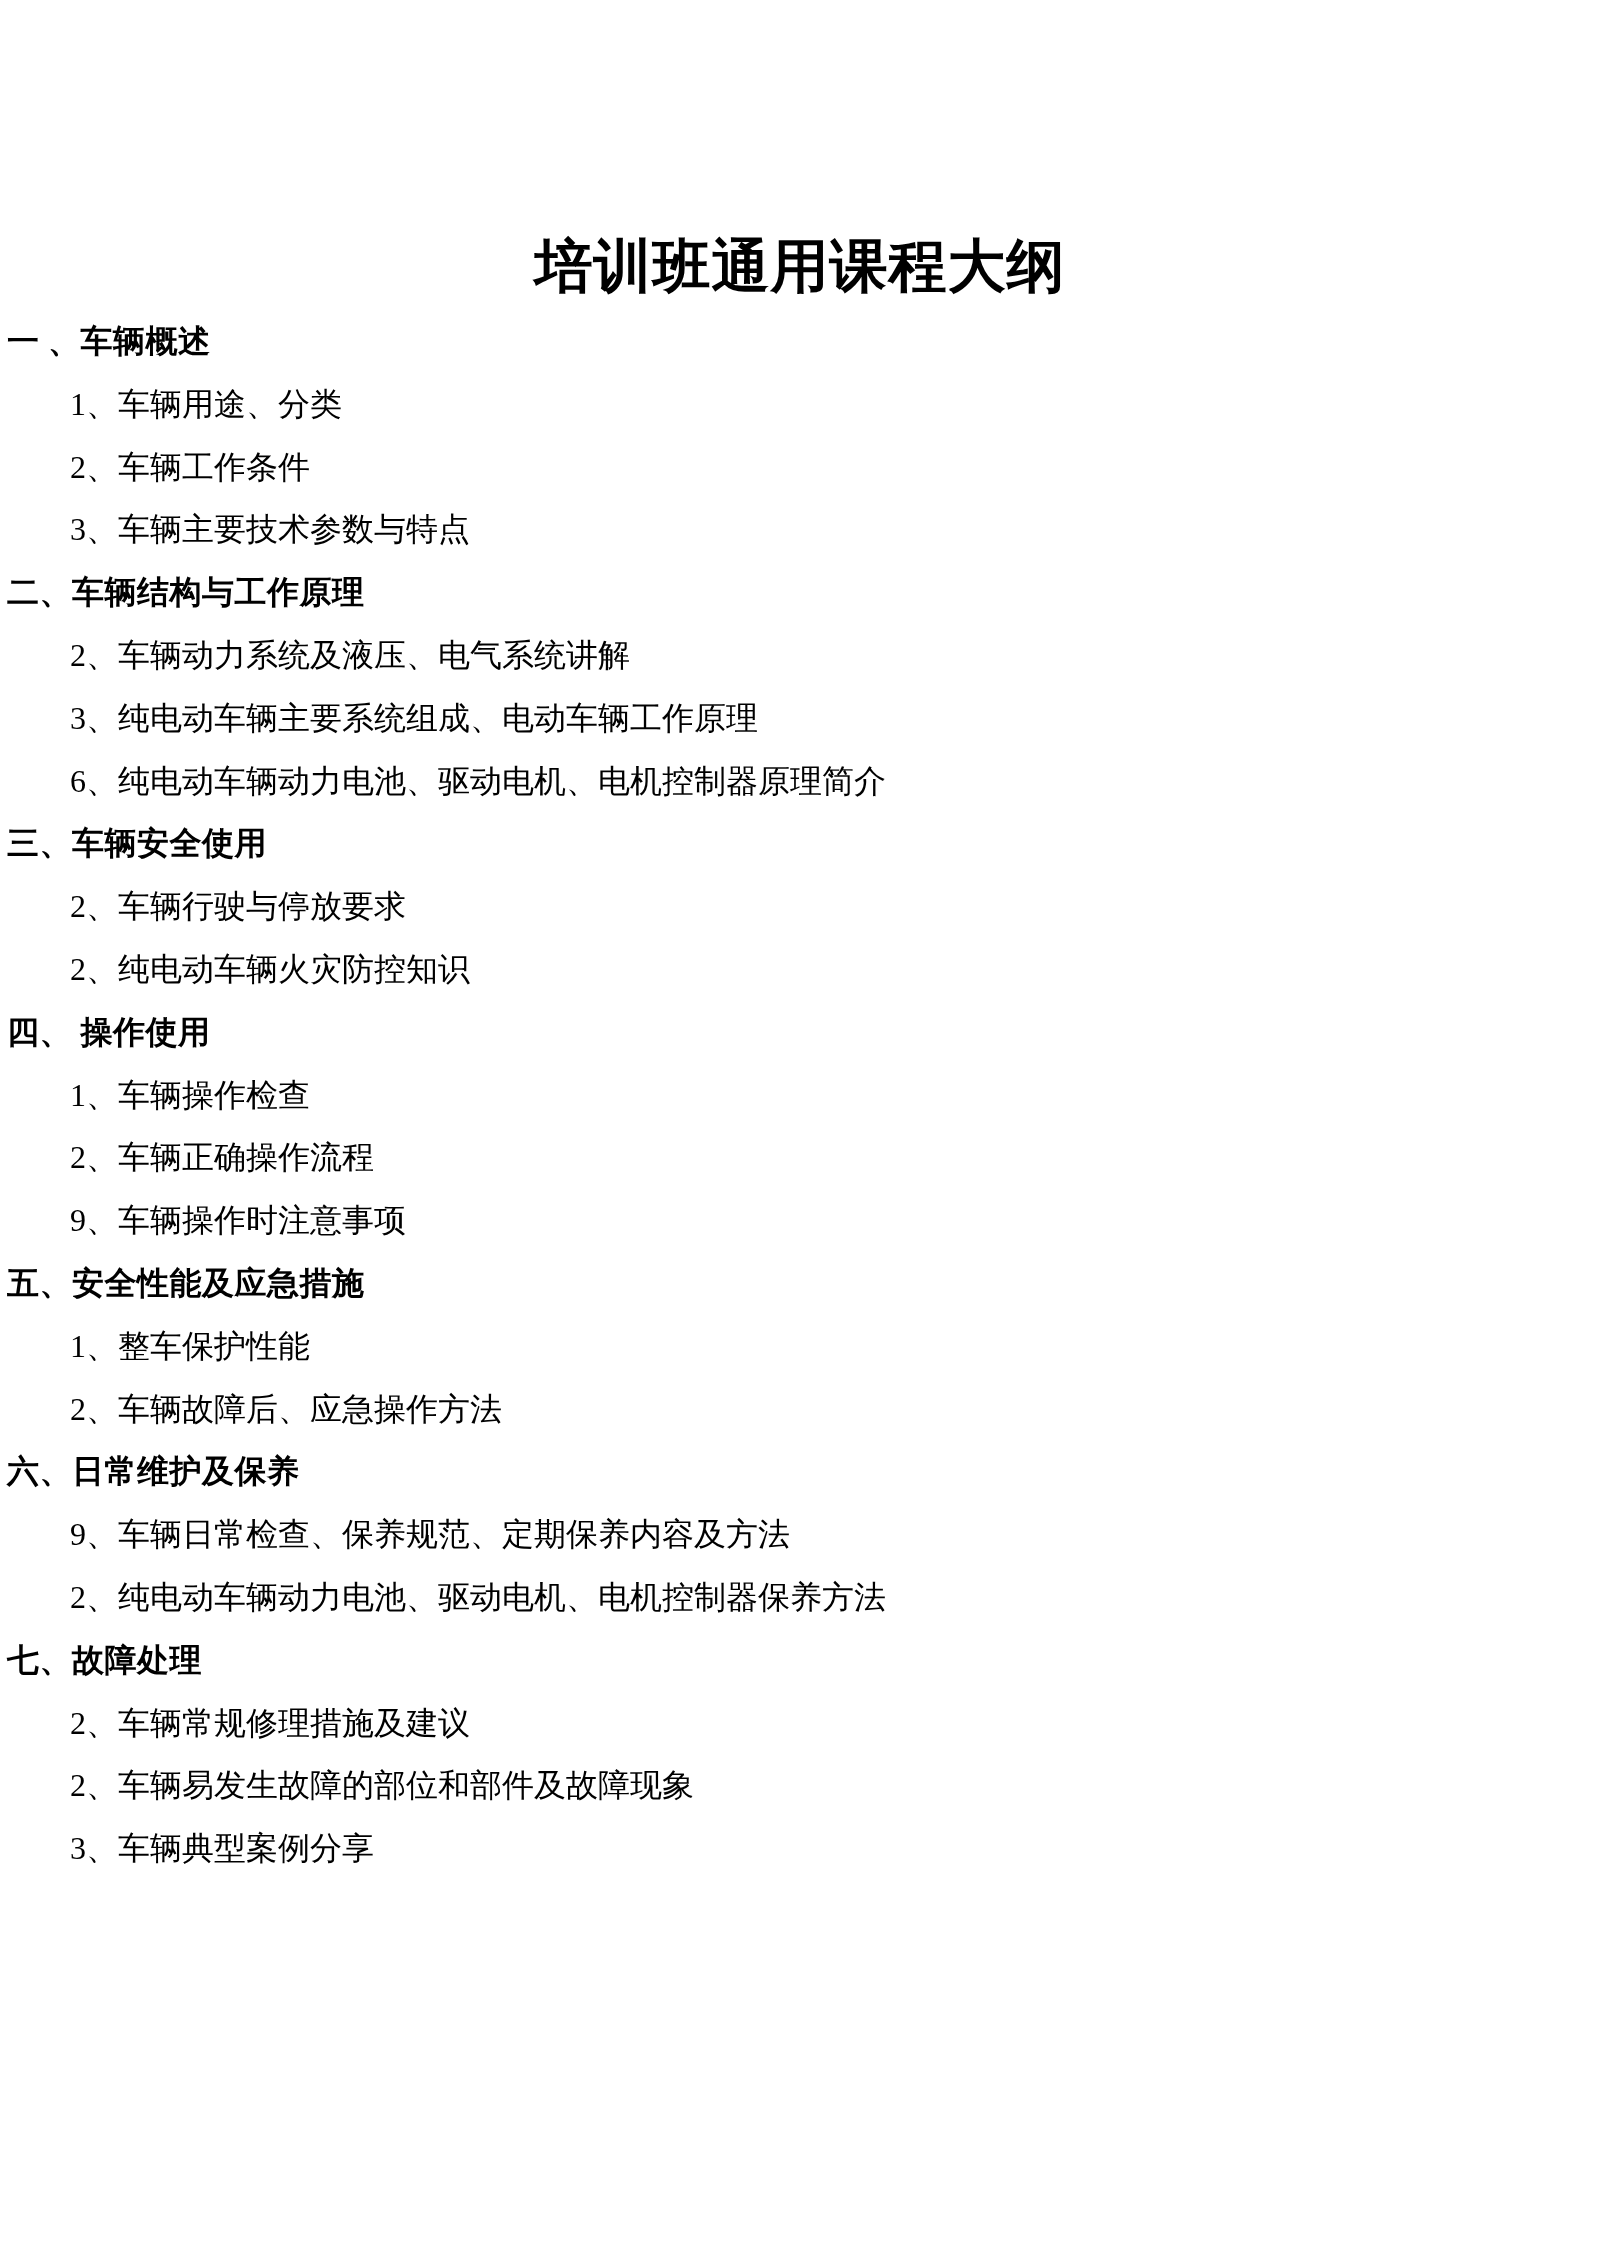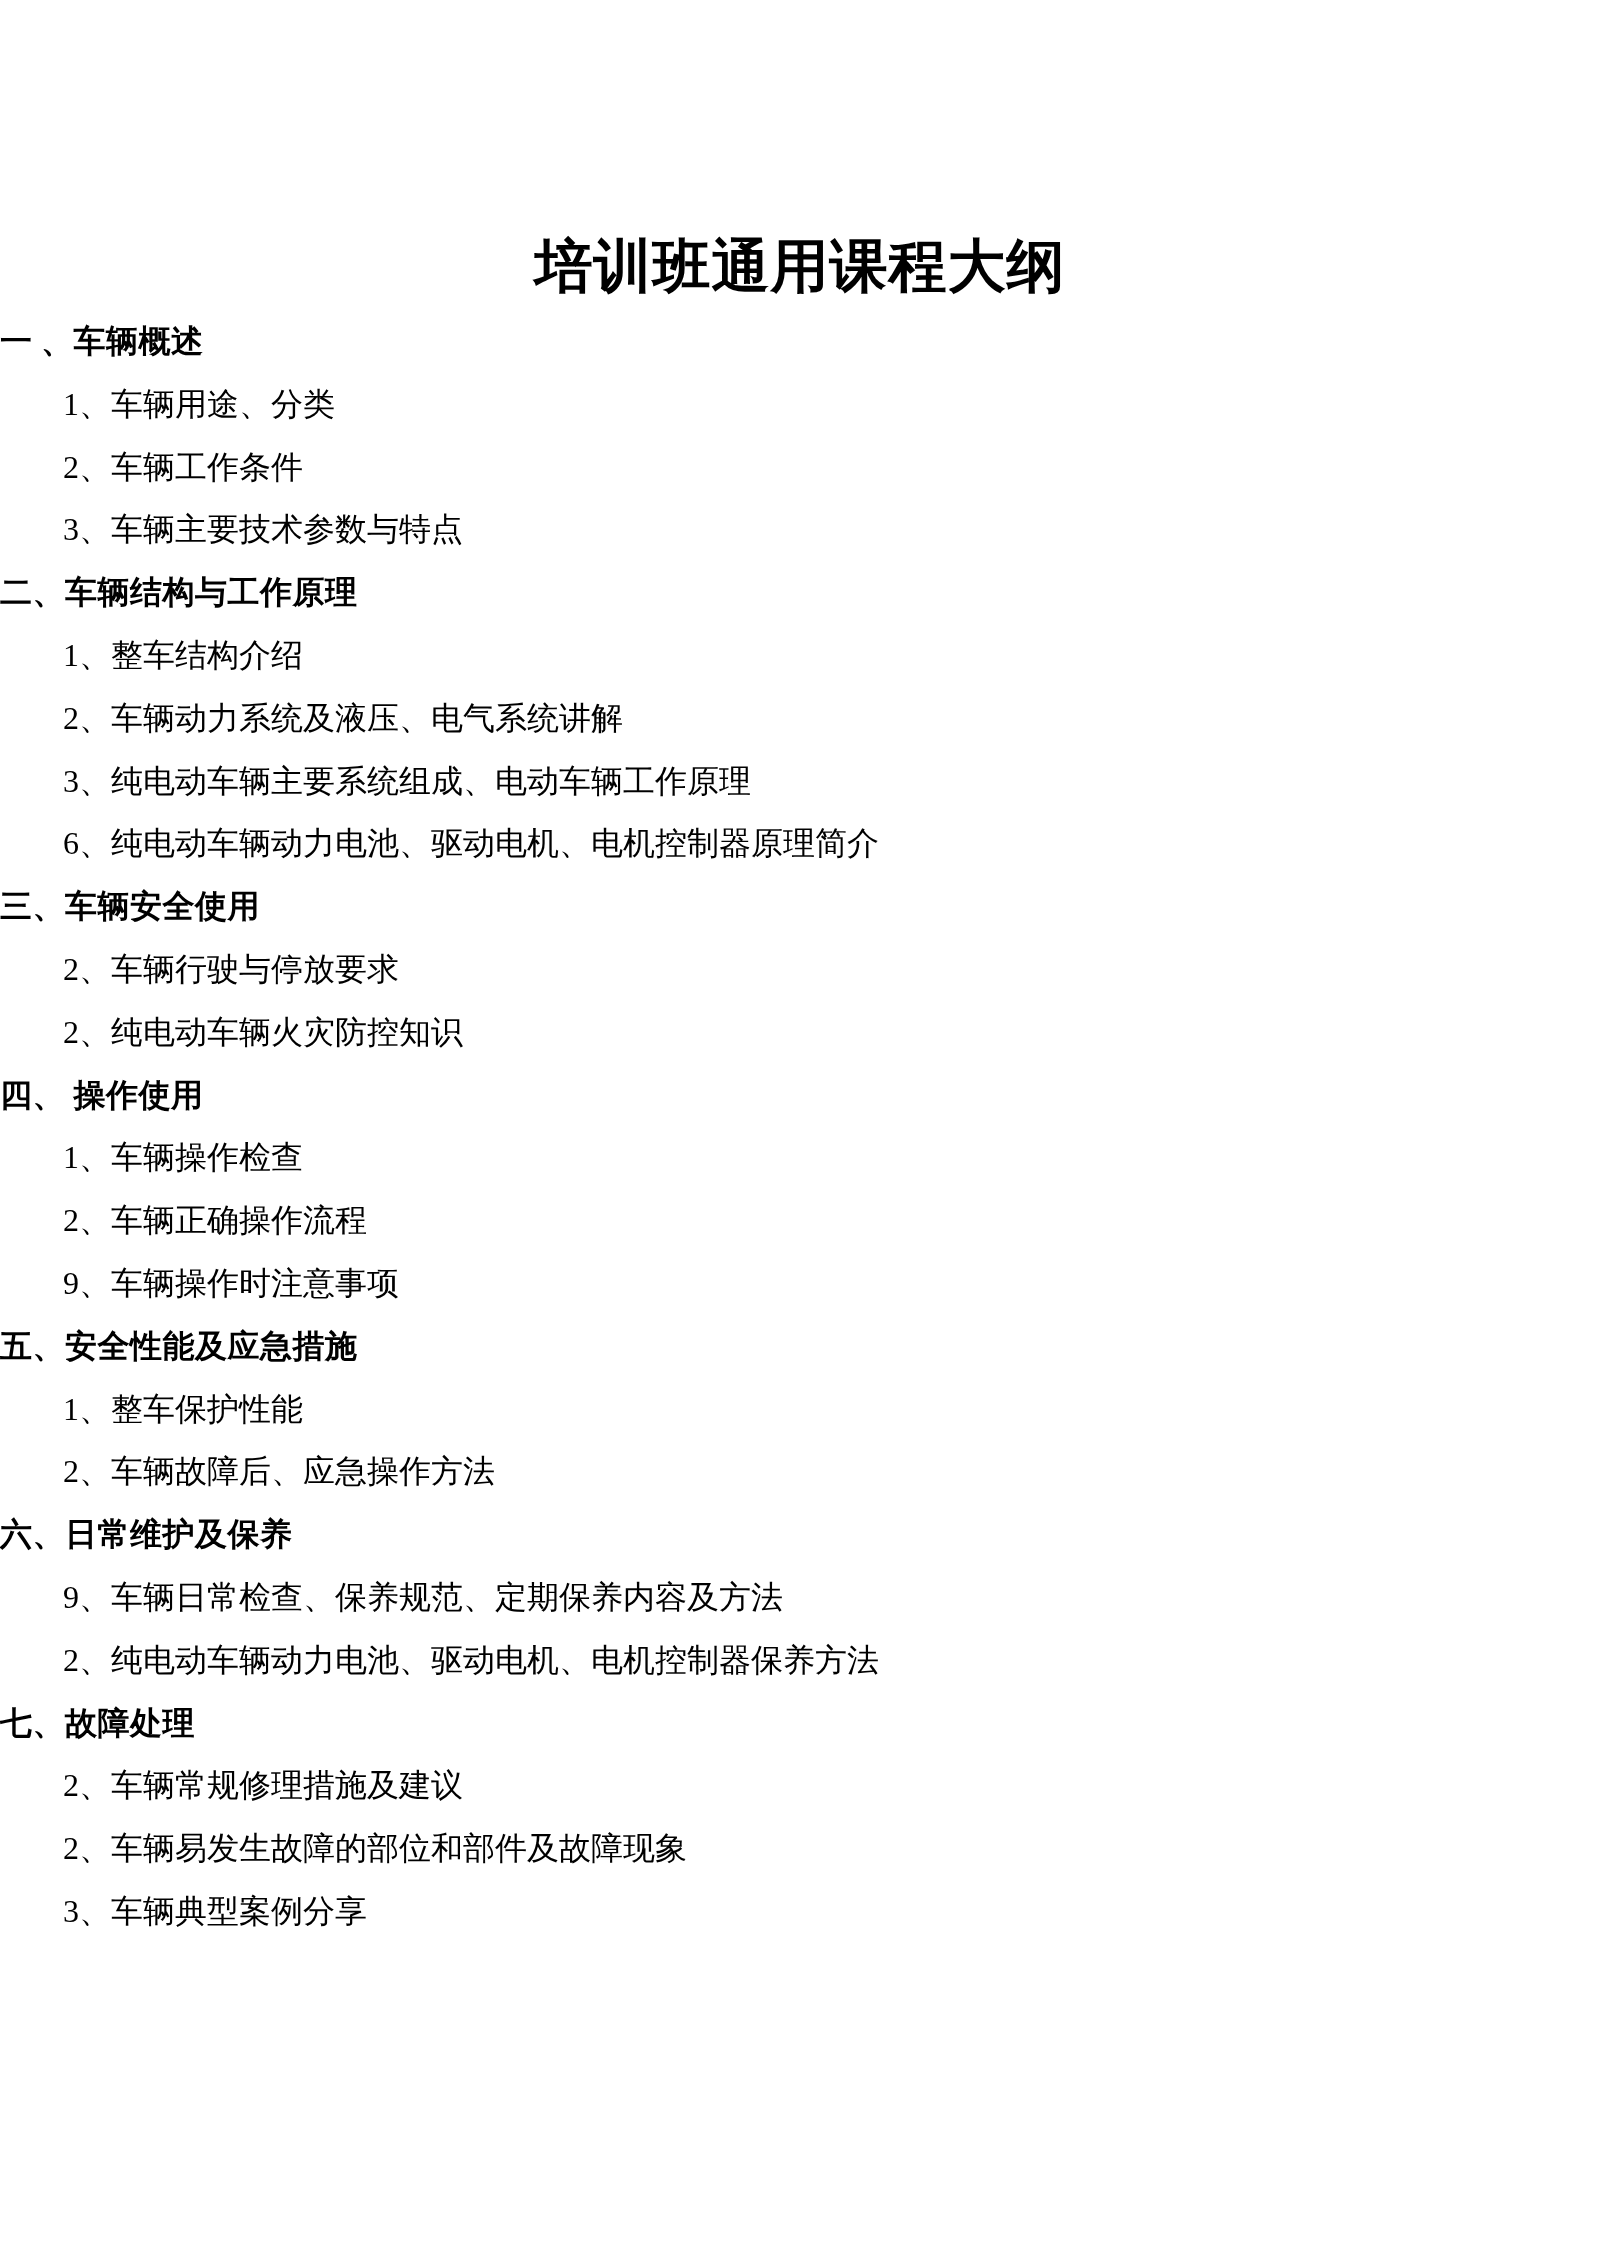--- a/index.html
+++ b/index.html
@@ -23,20 +23,21 @@
     font-size: 58px;
     font-weight: 700;
     line-height: 1;
     letter-spacing: 1px;
     white-space: pre;
   }
   .outline {
     margin-top: 14px;
     padding-right: 120px;
     font-size: 32px;
+    margin-left: 7px;
   }
   .outline-line {
     line-height: 62.8px;
     height: 62.8px;
     white-space: pre;
     overflow: visible;
   }
   .section-heading {
     font-weight: 700;
     letter-spacing: 0.5px;
@@ -54,21 +55,20 @@
   <div class="doc-title">培训班通用课程大纲</div>
 
   <div class="outline">
 
     <div class="outline-line section-heading">一 、车辆概述</div>
     <div class="outline-line outline-item">1、车辆用途、分类</div>
     <div class="outline-line outline-item">2、车辆工作条件</div>
     <div class="outline-line outline-item">3、车辆主要技术参数与特点</div>
 
     <div class="outline-line section-heading">二、车辆结构与工作原理</div>
-    <div class="outline-line outline-item">1、整车结构介绍</div>
     <div class="outline-line outline-item">2、车辆动力系统及液压、电气系统讲解</div>
     <div class="outline-line outline-item">3、纯电动车辆主要系统组成、电动车辆工作原理</div>
     <div class="outline-line outline-item">6、纯电动车辆动力电池、驱动电机、电机控制器原理简介</div>
 
     <div class="outline-line section-heading">三、车辆安全使用</div>
     <div class="outline-line outline-item">2、车辆行驶与停放要求</div>
     <div class="outline-line outline-item">2、纯电动车辆火灾防控知识</div>
 
     <div class="outline-line section-heading">四、 操作使用</div>
     <div class="outline-line outline-item">1、车辆操作检查</div>

